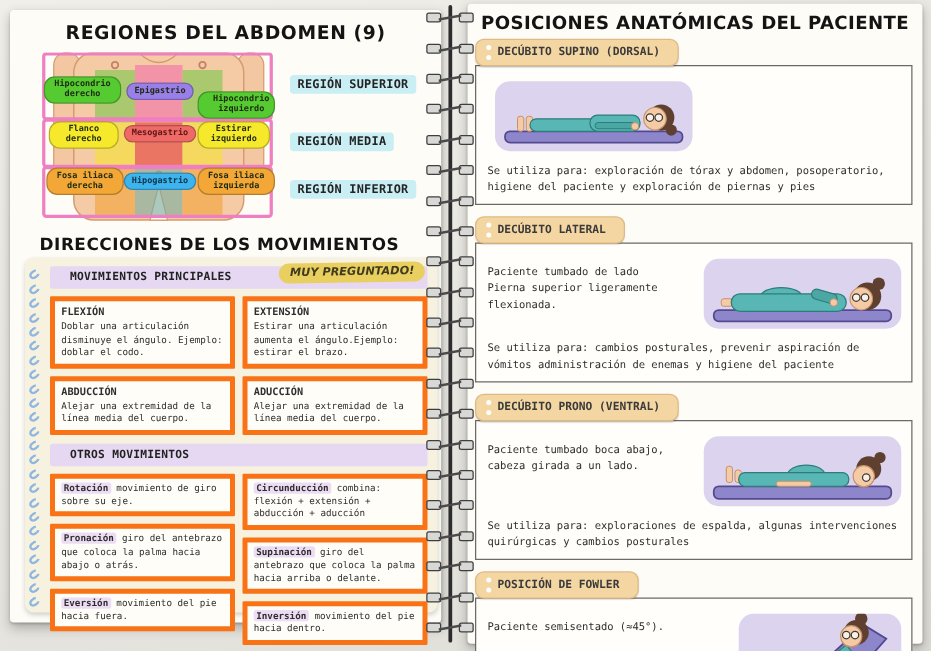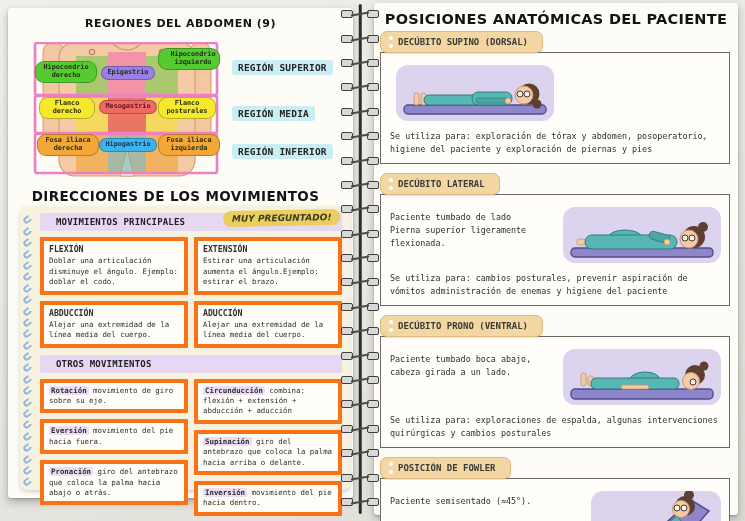--- a/index.html
+++ b/index.html
@@ -15,28 +15,28 @@
   
   .spiral{position:absolute;left:340px;top:2px;width:40px;height:514px;z-index:5;}
   .spiral::before{content:'';position:absolute;left:50%;top:2px;bottom:2px;width:2.5px;background:#2d2d2d;transform:translateX(-50%);border-radius:2px;}
   .loop{height:24.4px;position:relative;}
   .loop::after{content:'';position:absolute;left:11px;right:11px;top:50%;height:2px;background:#4a4a4a;transform:translateY(-50%) skewY(-10deg);}
   .loop .lug{position:absolute;width:12px;height:8px;background:#d8d8d6;border:1.5px solid #3e3e3e;border-radius:2px;top:50%;transform:translateY(-50%);box-sizing:border-box;}
   .lug.l{left:1px}.lug.r{right:1px}
 
   
   h1,h2{font-family:"DejaVu Sans", sans-serif;font-weight:800;color:#141414;text-align:center;margin:0;}
-  .page.left h1{font-size:11px;letter-spacing:.5px;padding-top:9px;}
+  .page.left h1{font-size:15px;letter-spacing:.5px;padding-top:9px;}
   .page.left h2{font-size:13.5px;letter-spacing:.4px;position:absolute;left:0;right:10px;top:180px;}
   .page.right h1{font-size:14.5px;letter-spacing:.3px;padding-top:8px;}
 
   .diagram{position:absolute;left:24px;top:34px;width:196px;height:142px;}
   .pill{position:absolute;font-size:6.8px;font-weight:bold;line-height:1.15;text-align:center;
         border-radius:9px;padding:2px 2px;color:#1d2a10;box-sizing:border-box;border:1px solid rgba(0,0,0,.25);}
-  .p00{left:3px;top:19px;width:62px;}   .p01{left:69px;top:24px;width:54px;}  .p02{left:126px;top:6px;width:62px;padding-left:10px;}
+  .p00{left:3px;top:19px;width:62px;}   .p01{left:69px;top:24px;width:54px;}  .p02{left:126px;top:31px;width:62px;padding-left:10px;}
   .p10{left:7px;top:55px;width:56px;}   .p11{left:67px;top:58px;width:58px;color:#5c1616;} .p12{left:126px;top:55px;width:58px;}
   .p20{left:5px;top:92px;width:62px;}   .p21{left:67px;top:96px;width:58px;color:#0d3348;} .p22{left:126px;top:92px;width:62px;}
 
   .region-label{position:absolute;left:224px;font-size:9.5px;font-weight:600;letter-spacing:.2px;
         padding:2px 6px;border-radius:3px;color:#232323;white-space:nowrap;}
   .rl0{top:52px}.rl1{top:98px}.rl2{top:136px}
 
   
   .notepad{position:absolute;left:12px;top:198px;width:330px;height:284px;background:#f6f2df;border-radius:7px;
         box-shadow:0 2px 4px rgba(0,0,0,.18);}
@@ -103,21 +103,21 @@
 
       <rect x="3" y="1" width="182" height="52" rx="2" fill="none" stroke="#ee7fc1" stroke-width="2.6"></rect>
       <rect x="3" y="54" width="182" height="37" rx="2" fill="none" stroke="#ee7fc1" stroke-width="2.6"></rect>
       <rect x="3" y="92" width="182" height="39" rx="2" fill="none" stroke="#ee7fc1" stroke-width="2.6"></rect>
     </svg>
     <div class="pill p00" style="background: rgb(85, 203, 49);">Hipocondrio derecho</div>
     <div class="pill p01" style="background: rgb(154, 127, 232);">Epigastrio</div>
     <div class="pill p02" style="background: rgb(85, 203, 49);">Hipocondrio izquierdo</div>
     <div class="pill p10" style="background: rgb(246, 233, 44);">Flanco derecho</div>
     <div class="pill p11" style="background: rgb(239, 106, 102);">Mesogastrio</div>
-    <div class="pill p12" style="background: rgb(246, 233, 44);">Flanco posturales</div>
+    <div class="pill p12" style="background: rgb(246, 233, 44);">Estirar izquierdo</div>
     <div class="pill p20" style="background: rgb(242, 167, 55);">Fosa iliaca derecha</div>
     <div class="pill p21" style="background: rgb(61, 180, 238);">Hipogastrio</div>
     <div class="pill p22" style="background: rgb(242, 167, 55);">Fosa iliaca izquierda</div>
   </div>
 
   <div class="region-label rl0" style="background: rgb(201, 238, 243);">REGIÓN SUPERIOR</div>
   <div class="region-label rl1" style="background: rgb(201, 238, 243);">REGIÓN MEDIA</div>
   <div class="region-label rl2" style="background: rgb(201, 238, 243);">REGIÓN INFERIOR</div>
 
   <h2>DIRECCIONES DE LOS MOVIMIENTOS</h2>
@@ -173,26 +173,26 @@
         </div>
       </div>
       <div class="banner b2" style="background: rgb(230, 216, 242);">OTROS MOVIMIENTOS</div>
       <div class="cards">
         <div class="col">
           <div class="card">
             <span class="kw" style="background: rgb(236, 220, 244);">Rotación</span>
             <span>movimiento de giro sobre su eje.</span>
           </div>
           <div class="card">
+            <span class="kw" style="background: rgb(236, 220, 244);">Pronación</span>
+            <span>giro del antebrazo que coloca la palma hacia abajo o atrás.</span>
+          </div>
+          <div class="card">
             <span class="kw" style="background: rgb(236, 220, 244);">Eversión</span>
             <span>movimiento del pie hacia fuera.</span>
-          </div>
-          <div class="card">
-            <span class="kw" style="background: rgb(236, 220, 244);">Pronación</span>
-            <span>giro del antebrazo que coloca la palma hacia abajo o atrás.</span>
           </div>
         </div>
         <div class="col">
           <div class="card">
             <span class="kw" style="background: rgb(236, 220, 244);">Circunducción</span>
             <span>combina: flexión + extensión + abducción + aducción</span>
           </div>
           <div class="card">
             <span class="kw" style="background: rgb(236, 220, 244);">Supinación</span>
             <span>giro del antebrazo que coloca la palma hacia arriba o delante.</span>

